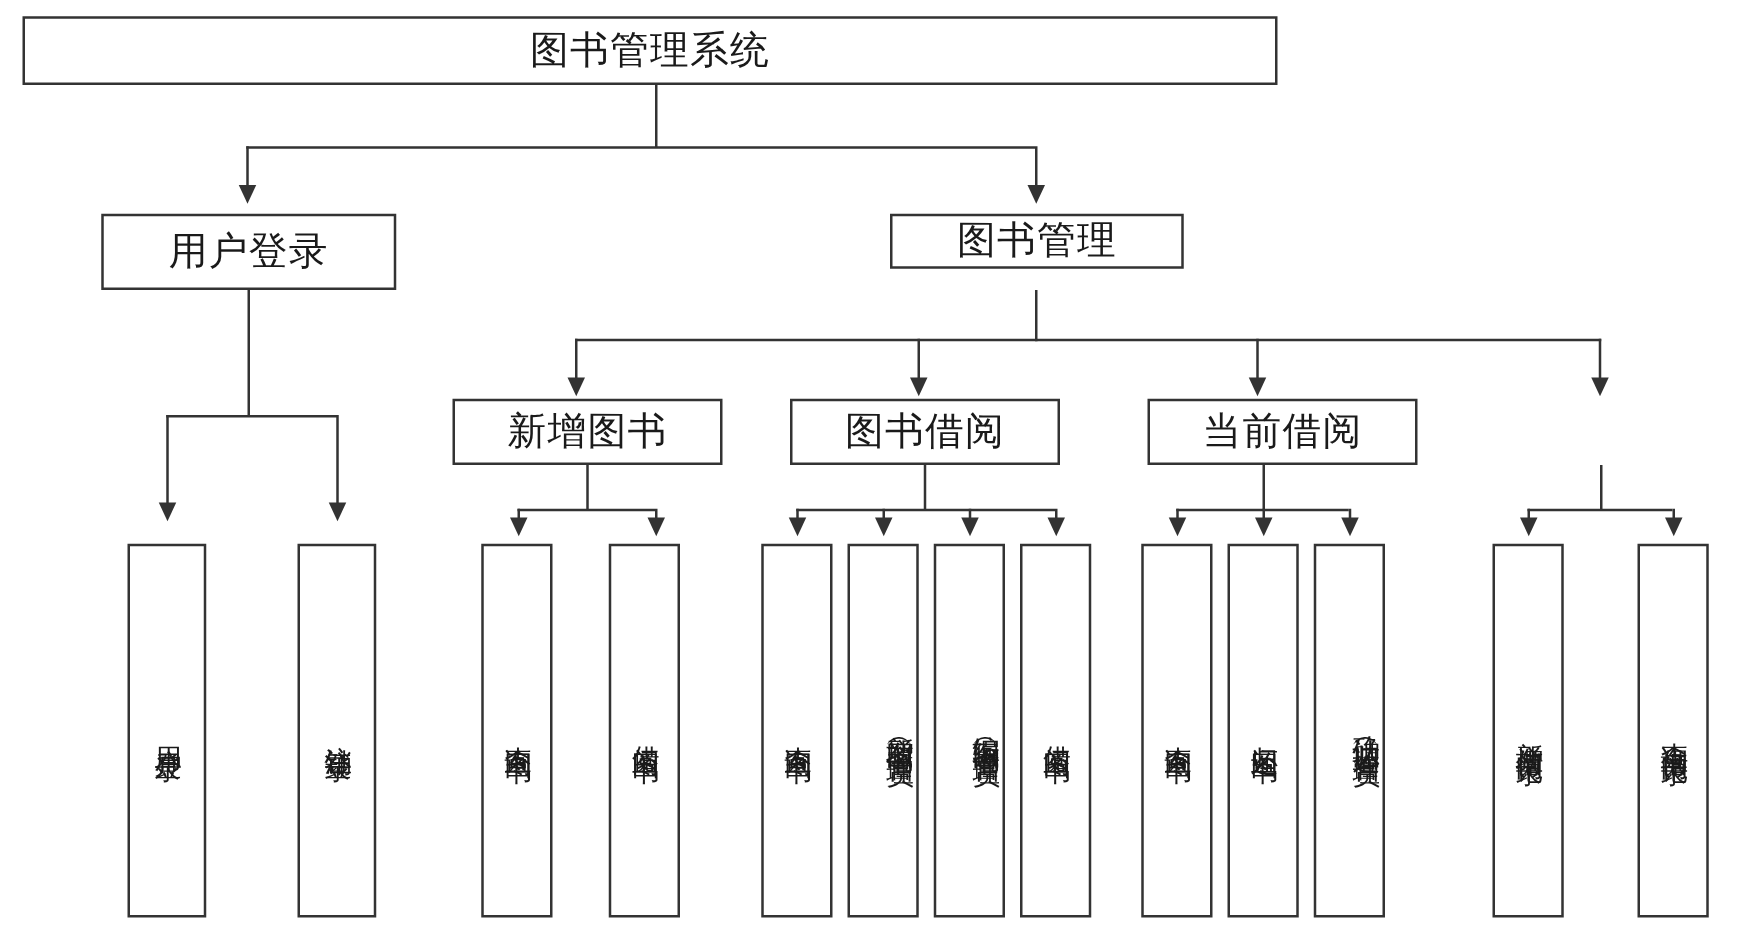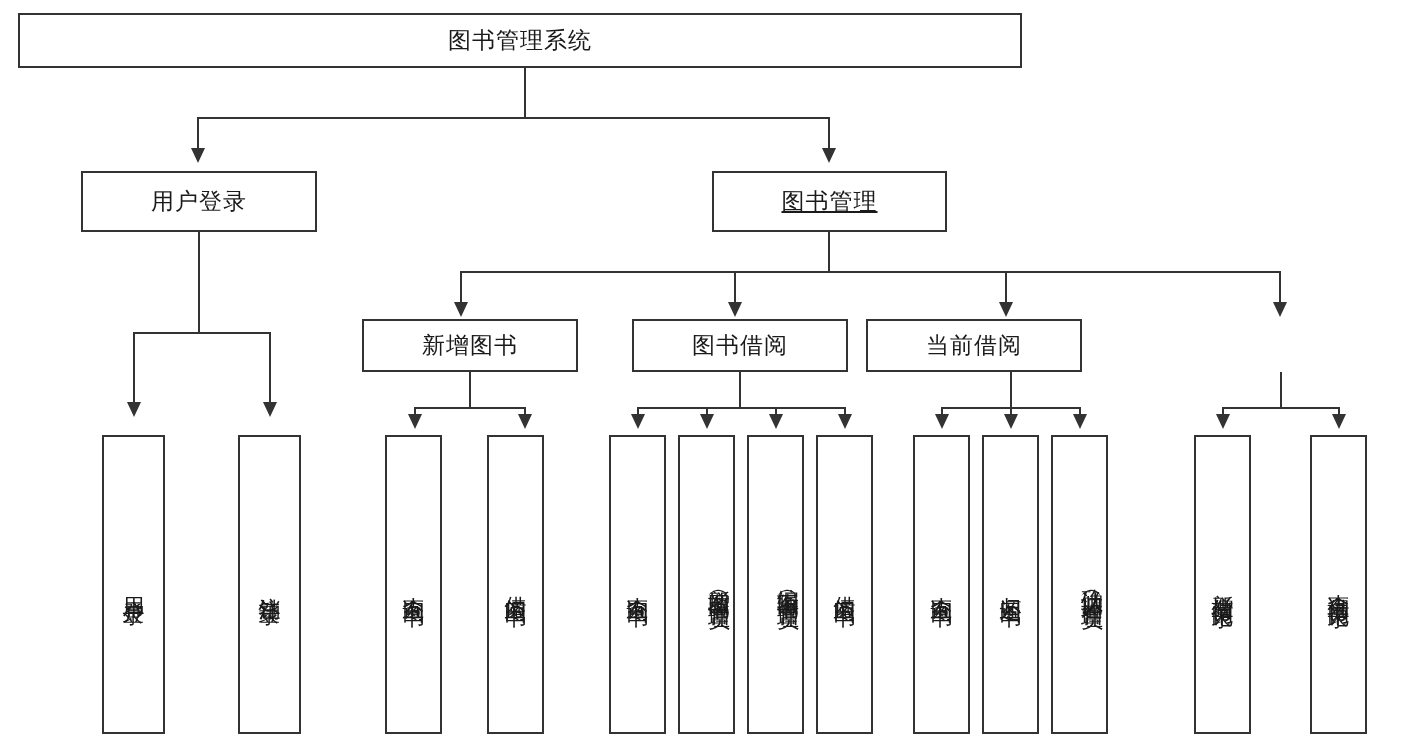--- a/index.html
+++ b/index.html
@@ -22,21 +22,21 @@
     box-sizing: border-box;
     border: 2px solid #333333;
     background: #ffffff;
     display: flex;
     align-items: center;
     justify-content: center;
     color: #1a1a1a;
     letter-spacing: 1px;
   }
   .node.horiz {
-    font-size: 23px;
+    font-size: 31px;
     line-height: 1.15;
     white-space: nowrap;
   }
   .node.vert {
     writing-mode: vertical-rl;
     text-orientation: upright;
     font-size: 22px;
     line-height: 1.28;
     letter-spacing: 3px;
     padding: 8px 0;
@@ -86,21 +86,21 @@
   <div class="edge-v" style="left:197px; top:117px; height:33px;"></div>
   <div class="arrow" style="left:191px; top:148px;"></div>
 
   <div class="edge-v" style="left:828px; top:117px; height:33px;"></div>
   <div class="arrow" style="left:822px; top:148px;"></div>
 
   <div class="node horiz" style="left:81px; top:171px; width:236px; height:61px;">
     <span>用户登录</span>
   </div>
 
-  <div class="node horiz" style="left:712px; top:171px; width:235px; height:61px;text-decoration:underline;">
+  <div class="node horiz" style="left:712px; top:171px; width:235px; height:44px;">
     <span>图书管理</span>
   </div>
 
   <div class="edge-v" style="left:198px; top:232px; height:101px;"></div>
   <div class="edge-h" style="left:133px; top:332px; width:137px;"></div>
   <div class="edge-v" style="left:133px; top:332px; height:72px;"></div>
   <div class="arrow" style="left:127px; top:402px;"></div>
   <div class="edge-v" style="left:269px; top:332px; height:72px;"></div>
   <div class="arrow" style="left:263px; top:402px;"></div>
 
@@ -125,21 +125,21 @@
 
   <div class="edge-v" style="left:1279px; top:271px; height:33px;"></div>
   <div class="arrow" style="left:1273px; top:302px;"></div>
 
   <div class="node horiz" style="left:362px; top:319px; width:216px; height:53px;">
     <span>新增图书</span>
   </div>
   <div class="node horiz" style="left:632px; top:319px; width:216px; height:53px;">
     <span>图书借阅</span>
   </div>
-  <div class="node horiz" style="left:866px; top:319px; width:216px; height:53px;text-align:center;">
+  <div class="node horiz" style="left:918px; top:319px; width:216px; height:53px;text-align:center;">
     <span>当前借阅</span>
   </div>
 
   <div class="edge-v" style="left:469px; top:372px; height:36px;"></div>
   <div class="edge-h" style="left:414px; top:407px; width:110px;"></div>
   <div class="edge-v" style="left:414px; top:407px; height:10px;"></div>
   <div class="arrow" style="left:408px; top:414px;"></div>
   <div class="edge-v" style="left:524px; top:407px; height:10px;"></div>
   <div class="arrow" style="left:518px; top:414px;"></div>
 

